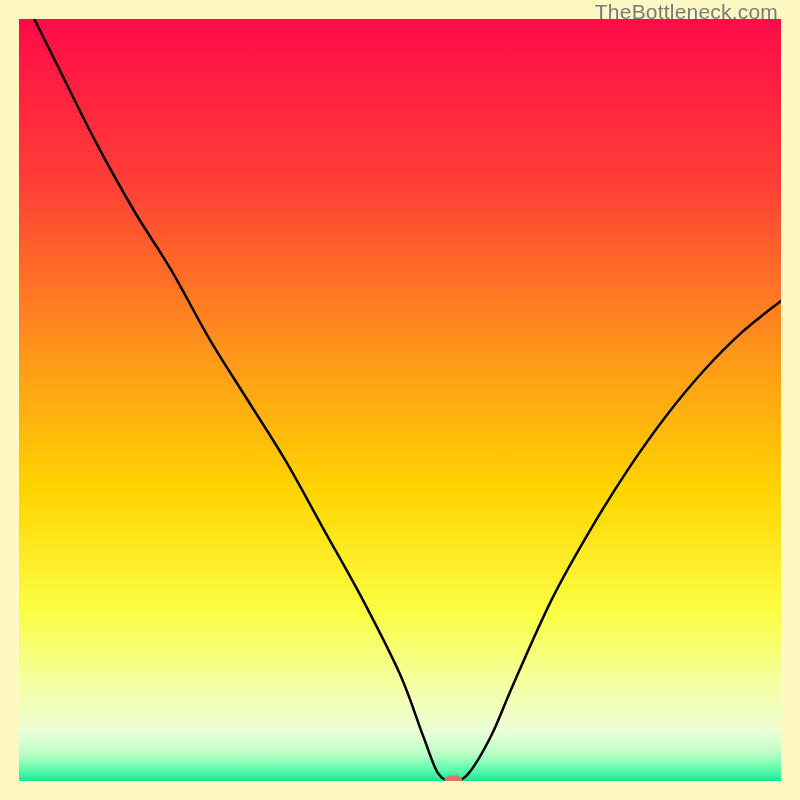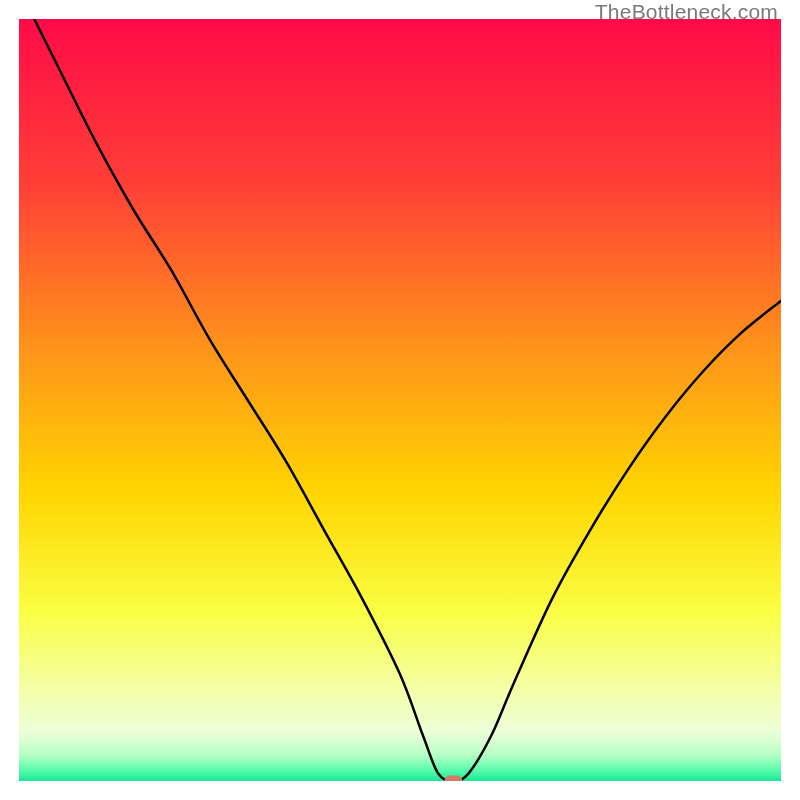--- a/index.html
+++ b/index.html
@@ -8,21 +8,21 @@
     width: 800px;
     height: 800px;
     background: #000;
     font-family: Arial, Helvetica, sans-serif;
     overflow: hidden;
   }
   .frame {
     position: relative;
     width: 800px;
     height: 800px;
-    background: #ffffff;
+    background: #fef9c3;
   }
   .plot {
     position: absolute;
     left: 19px;
     top: 19px;
     width: 762px;
     height: 762px;
   }
   .plot svg {
     display: block;

